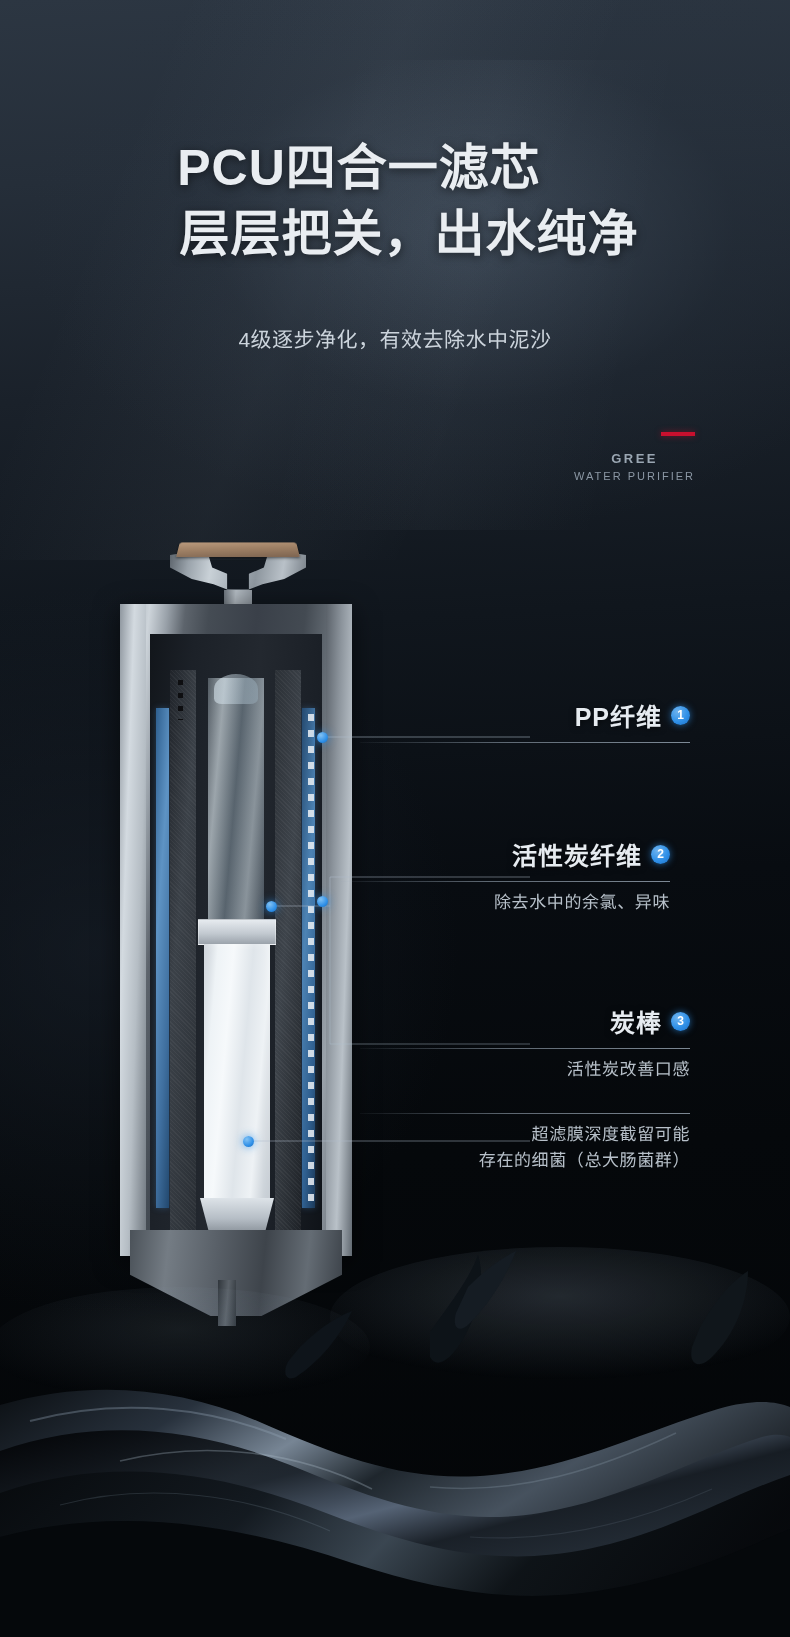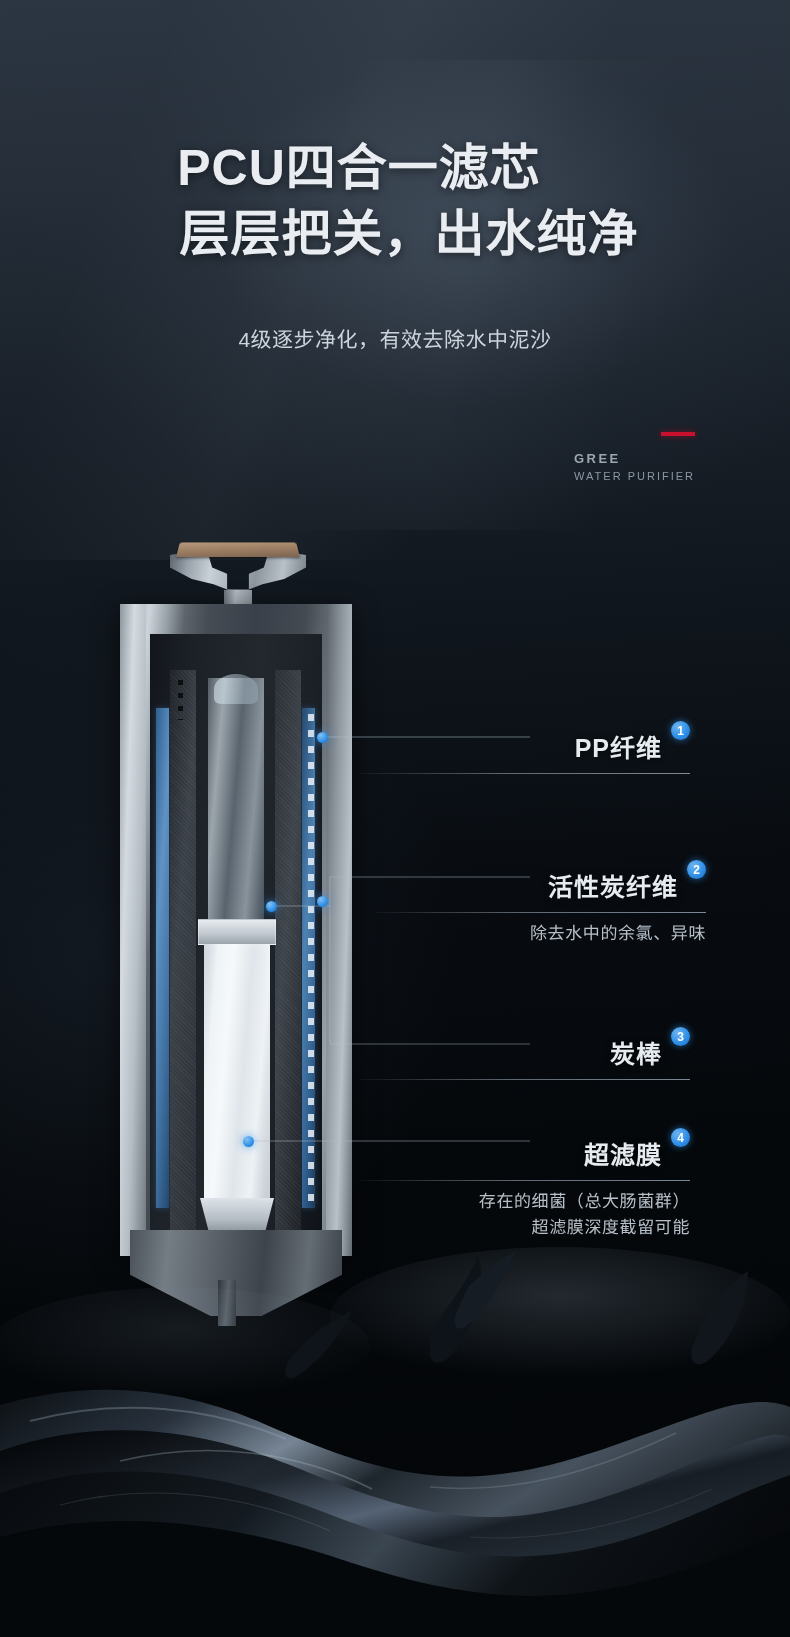--- a/index.html
+++ b/index.html
@@ -50,21 +50,21 @@
     text-shadow:0 2px 10px rgba(0,0,0,0.55);
     margin-left:14px;
   }
   .sub {
     position:absolute; left:0; top:325px; width:790px;
     font-size:21px; line-height:30px; font-weight:normal;
     color:#ccd4dc; letter-spacing:0.5px;
   }
 
   
-  .brand { position:absolute; right:95px; top:432px; text-align:left; }
+  .brand { position:absolute; right:95px; top:432px; text-align:center; }
   .brand-bar {
     width:34px; height:4px; background:#c8102e;
     margin-left:auto; margin-bottom:14px;
     box-shadow:0 0 6px rgba(200,16,46,0.5);
   }
   .brand-name {
     font-size:13px; letter-spacing:2.4px; color:#9aa6b2; font-weight:bold;
     line-height:18px;
   }
   .brand-tag {
@@ -218,21 +218,20 @@
 
   
   .ann { position:absolute; text-align:right; }
   .ann-head {
     display:flex; align-items:center; justify-content:flex-end; gap:9px;
     white-space:nowrap;
   }
   .ann-title {
     font-size:25px; font-weight:bold; color:#e6ebf0; letter-spacing:1px;
     text-shadow:0 1px 6px rgba(0,0,0,0.6);
-    margin-top:31px;
   }
   .badge {
     width:19px; height:19px; border-radius:50%;
     background:radial-gradient(circle at 35% 30%, #6fb4ef 0%, #2f90e8 55%, #1e6fc4 100%);
     color:#ffffff; font-size:12px; font-weight:bold;
     display:flex; align-items:center; justify-content:center;
     box-shadow:0 0 7px rgba(47,144,232,0.65);
     flex:0 0 auto;
   }
   .ann-rule {
@@ -323,45 +322,42 @@
   <div class="dot" style="left:243px; top:1136px;"></div>
 
   <div class="ann" style="left:360px; top:697px; width:330px;">
     <div class="ann-head">
       <span class="ann-title">PP纤维</span>
       <span class="badge">1</span>
     </div>
     <div class="ann-rule"></div>
   </div>
 
-  <div class="ann" style="left:376px; top:836px; width:330px;">
+  <div class="ann" style="left:340px; top:836px; width:330px;">
     <div class="ann-head">
       <span class="ann-title">活性炭纤维</span>
       <span class="badge">2</span>
     </div>
     <div class="ann-rule"></div>
     <div class="ann-desc">除去水中的余氯、异味</div>
   </div>
 
   <div class="ann" style="left:360px; top:1003px; width:330px;">
     <div class="ann-head">
       <span class="ann-title">炭棒</span>
       <span class="badge">3</span>
     </div>
     <div class="ann-rule"></div>
+    <div class="ann-desc">活性炭改善口感</div>
   </div>
 
   <div class="ann" style="left:360px; top:1104px; width:330px;">
-    <div class="ann-head">
-      <span class="ann-title">超滤膜</span>
-      <span class="badge">4</span>
-    </div>
     <div class="ann-rule"></div>
+    <div class="ann-desc">超滤膜深度截留可能</div>
     <div class="ann-desc">存在的细菌（总大肠菌群）</div>
-    <div class="ann-desc">超滤膜深度截留可能</div>
   </div>
 
   <svg class="splash" viewBox="0 0 790 400" preserveAspectRatio="none">
     <defs>
       <linearGradient id="wv1" x1="0" y1="0" x2="1" y2="0.5">
         <stop offset="0%" stop-color="#0c1014"></stop>
         <stop offset="22%" stop-color="#2a3440"></stop>
         <stop offset="38%" stop-color="#7d8c9c"></stop>
         <stop offset="52%" stop-color="#20282f"></stop>
         <stop offset="70%" stop-color="#4a5663"></stop>

